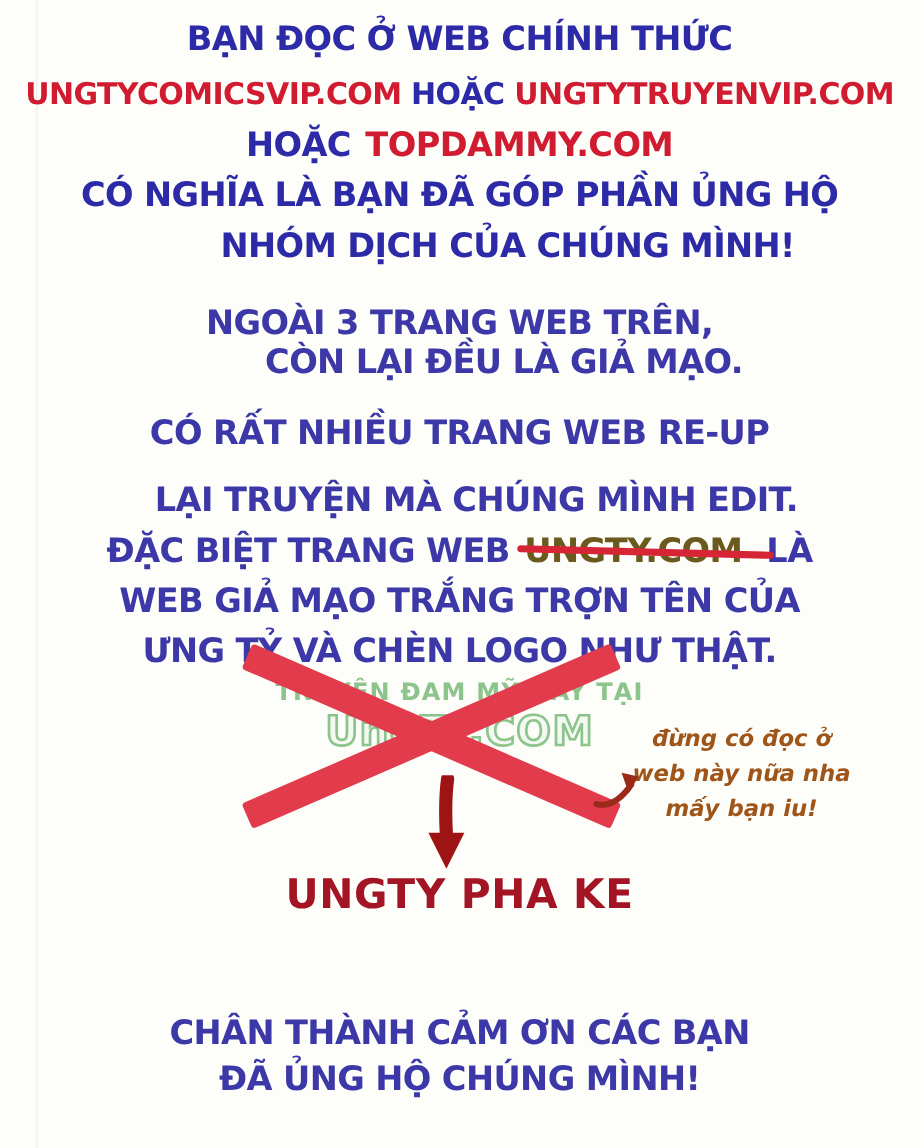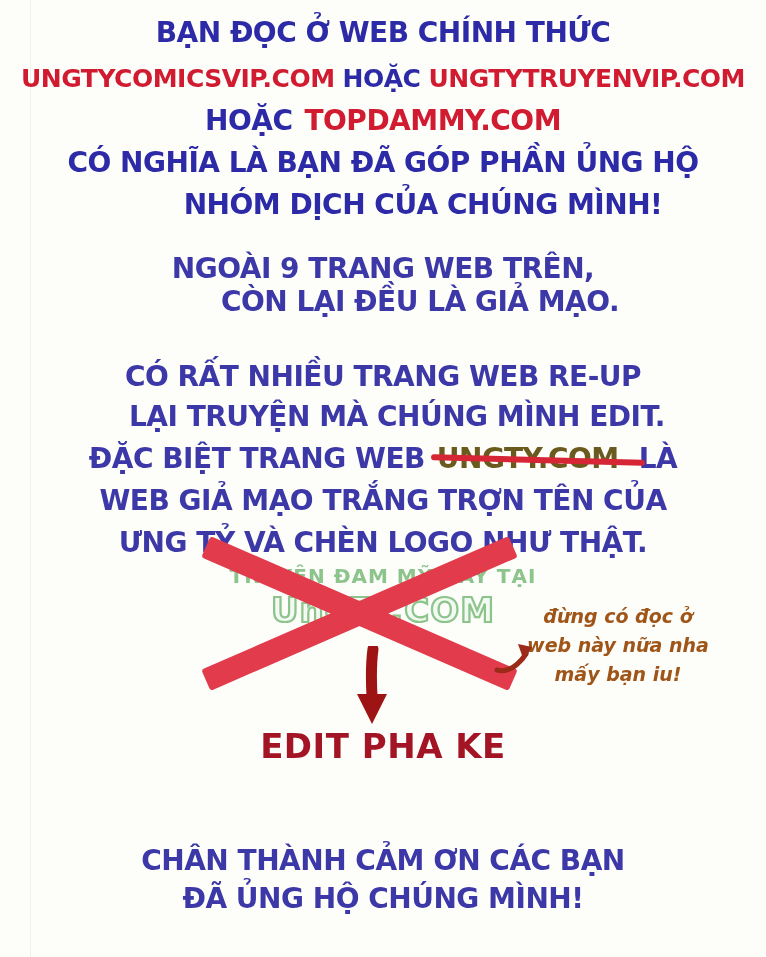--- a/index.html
+++ b/index.html
@@ -121,24 +121,24 @@
     <span class="red">UNGTYCOMICSVIP.COM</span><span class="gap-sm"></span><span class="blue">HOẶC</span><span class="gap-sm"></span><span class="red">UNGTYTRUYENVIP.COM</span>
   </div>
 
   <div class="line fs28" style="top:104px;">
     <span class="blue">HOẶC</span><span class="gap"></span><span class="red">TOPDAMMY.COM</span>
   </div>
 
   <div class="line blue fs28" style="top:146px;">CÓ NGHĨA LÀ BẠN ĐÃ GÓP PHẦN ỦNG HỘ</div>
   <div class="line blue fs28" style="top:188px;margin-left:40px;">NHÓM DỊCH CỦA CHÚNG MÌNH!</div>
 
-  <div class="line indigo fs28" style="top:252px;">NGOÀI 9 TRANG WEB TRÊN,</div>
+  <div class="line indigo fs28" style="top:252px;">NGOÀI 3 TRANG WEB TRÊN,</div>
   <div class="line indigo fs28" style="top:285px;margin-left:37px;">CÒN LẠI ĐỀU LÀ GIẢ MẠO.</div>
 
-  <div class="line indigo fs28" style="top:360px;">CÓ RẤT NHIỀU TRANG WEB RE-UP</div>
+  <div class="line indigo fs28" style="top:344px;">CÓ RẤT NHIỀU TRANG WEB RE-UP</div>
   <div class="line indigo fs28" style="top:400px;padding-left:28px;">LẠI TRUYỆN MÀ CHÚNG MÌNH EDIT.</div>
 
   <div class="line indigo fs28" style="top:484px;">WEB GIẢ MẠO TRẮNG TRỢN TÊN CỦA</div>
 
   <div class="line indigo fs28" style="top:442px;">
     <span>ĐẶC BIỆT TRANG WEB</span><span class="gap"></span><span class="strike">UNGTY.COM</span><span class="gap" style="width:20px;"></span><span>LÀ</span>
   </div>
   <div class="line indigo fs28" style="top:526px;">ƯNG TỶ VÀ CHÈN LOGO NHƯ THẬT.</div>
 
   <div class="logo-tagline">TRUYỆN ĐAM MỸ HAY TẠI</div>
@@ -158,18 +158,18 @@
     <path class="stroke" d="M3 28 Q18 32 32 12" stroke-width="5" fill="none" stroke-linecap="round"></path>
     <path class="fill" d="M24 2 L38 5 L30 19 Z"></path>
   </svg>
 
   <div class="side-note">
     <div>đừng có đọc ở</div>
     <div>web này nữa nha</div>
     <div>mấy bạn iu!</div>
   </div>
 
-  <div class="logo-caption">EDIT PHA KE</div>
+  <div class="logo-caption">UNGTY PHA KE</div>
 
   <div class="line indigo fs28" style="top:844px;">CHÂN THÀNH CẢM ƠN CÁC BẠN</div>
   <div class="line indigo fs28" style="top:882px;">ĐÃ ỦNG HỘ CHÚNG MÌNH!</div>
 
 </div>
 
 </body></html>

